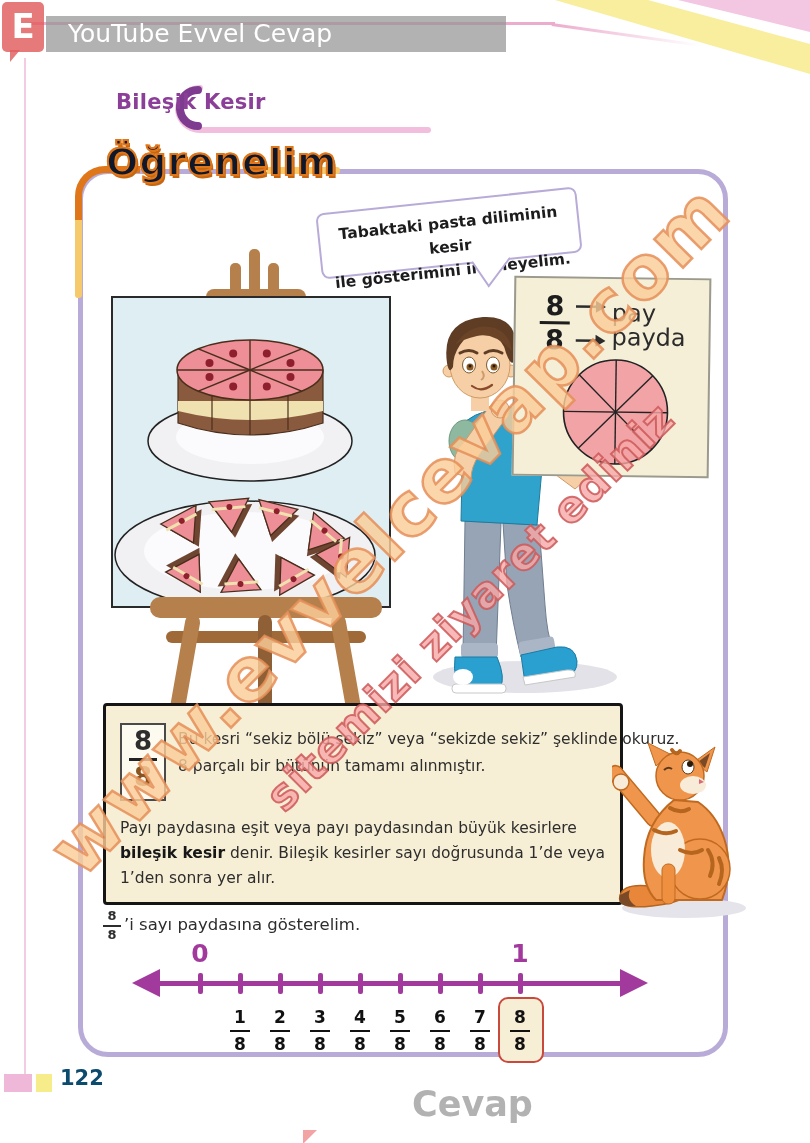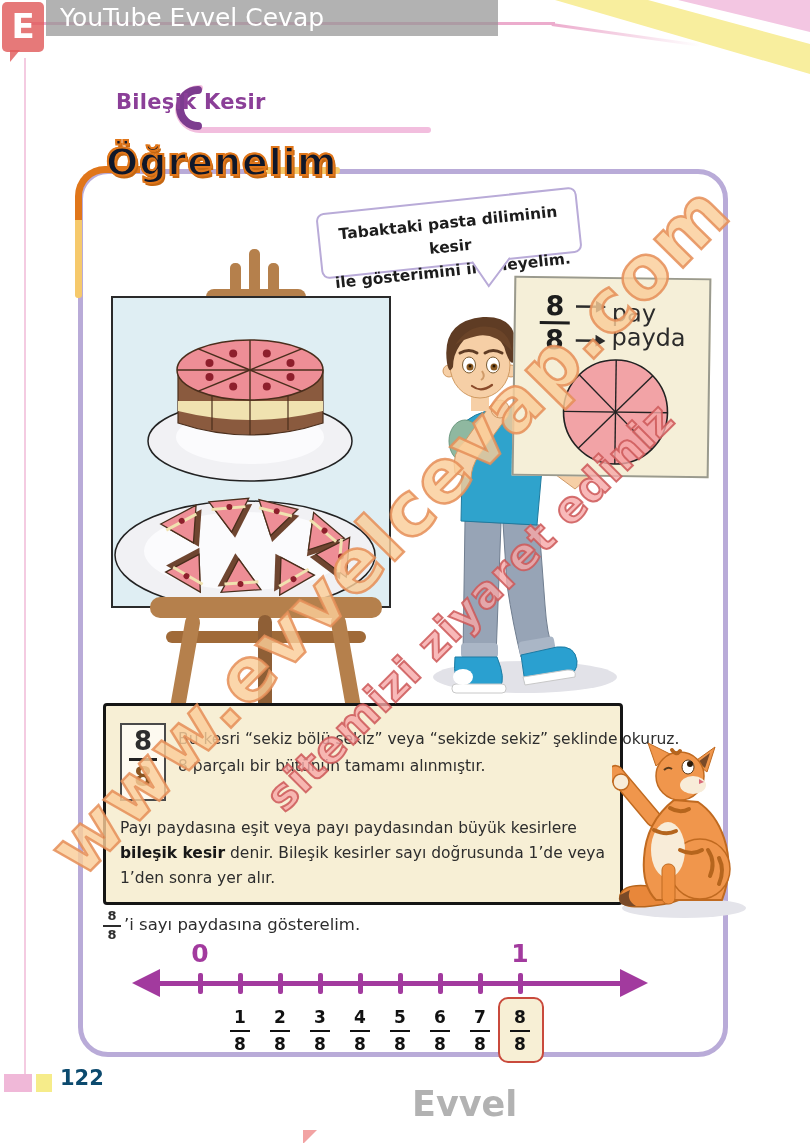--- a/index.html
+++ b/index.html
@@ -5,22 +5,22 @@
   html,body{margin:0;padding:0;background:#fff;}
   #page{position:relative;width:810px;height:1143px;background:#ffffff;overflow:hidden;
         font-family:"DejaVu Sans","Liberation Sans",sans-serif;}
   .abs{position:absolute;}
 
   
   .e-logo{left:2px;top:2px;width:42px;height:50px;background:rgba(224,92,92,.82);
           border-radius:5px;color:#fff;font-size:34px;font-weight:bold;text-align:center;line-height:48px;z-index:60;}
   .e-tail{left:10px;top:50px;width:0;height:0;border-left:10px solid rgba(224,92,92,.82);
           border-bottom:12px solid transparent;z-index:60;}
-  .hdr-box1{left:46px;top:0;width:438px;height:36px;background:rgba(148,148,148,.72);
-            color:#fff;font-size:25px;font-weight:500;line-height:36px;padding-left:14px;z-index:60;}
+  .hdr-box1{left:46px;top:16px;width:438px;height:36px;background:rgba(148,148,148,.72);
+            color:#fff;font-size:25px;font-weight:500;line-height:36px;padding-left:22px;z-index:60;}
   .hdr-box2{left:46px;top:40px;width:198px;height:24px;background:rgba(148,148,148,.72);
             color:#fff;font-size:15px;line-height:24px;padding-left:14px;z-index:60;}
   .pink-hline{left:30px;top:22px;width:525px;height:3px;background:#ecaccd;z-index:59;}
   .pink-hline2{left:552px;top:23px;width:150px;height:3px;background:linear-gradient(90deg,#ecaccd,rgba(236,172,205,0));
                transform:rotate(8deg);transform-origin:left top;z-index:59;}
   .page-left-line{left:24px;top:58px;width:2px;height:1016px;background:#f2c2dc;opacity:.85;z-index:3;}
 
   
   .lesson-title{left:116px;top:90px;font-size:21px;font-weight:bold;color:#8b3f98;z-index:6;letter-spacing:.3px;}
   .learn-title{left:106px;top:140px;font-size:38px;font-weight:bold;color:#0f172a;z-index:8;
@@ -419,18 +419,18 @@
     <div class="nl-frac" style="left:362px;">
         <div class="bn">8</div>
         <div class="bd">8</div>
       </div>
   </div>
 
   <div class="abs f-sq-pink"></div>
   <div class="abs f-sq-yellow"></div>
   <div class="abs f-page">122</div>
   <div class="abs f-logo-tail"></div>
-  <div class="abs f-logo-sec">Evvel</div>
+  <div class="abs f-logo-sec">Cevap</div>
 
   <div class="abs wm1">www.evvelcevap.com</div>
   <div class="abs wm2">sitemizi ziyaret ediniz</div>
 
 </div>
 
 </body></html>

